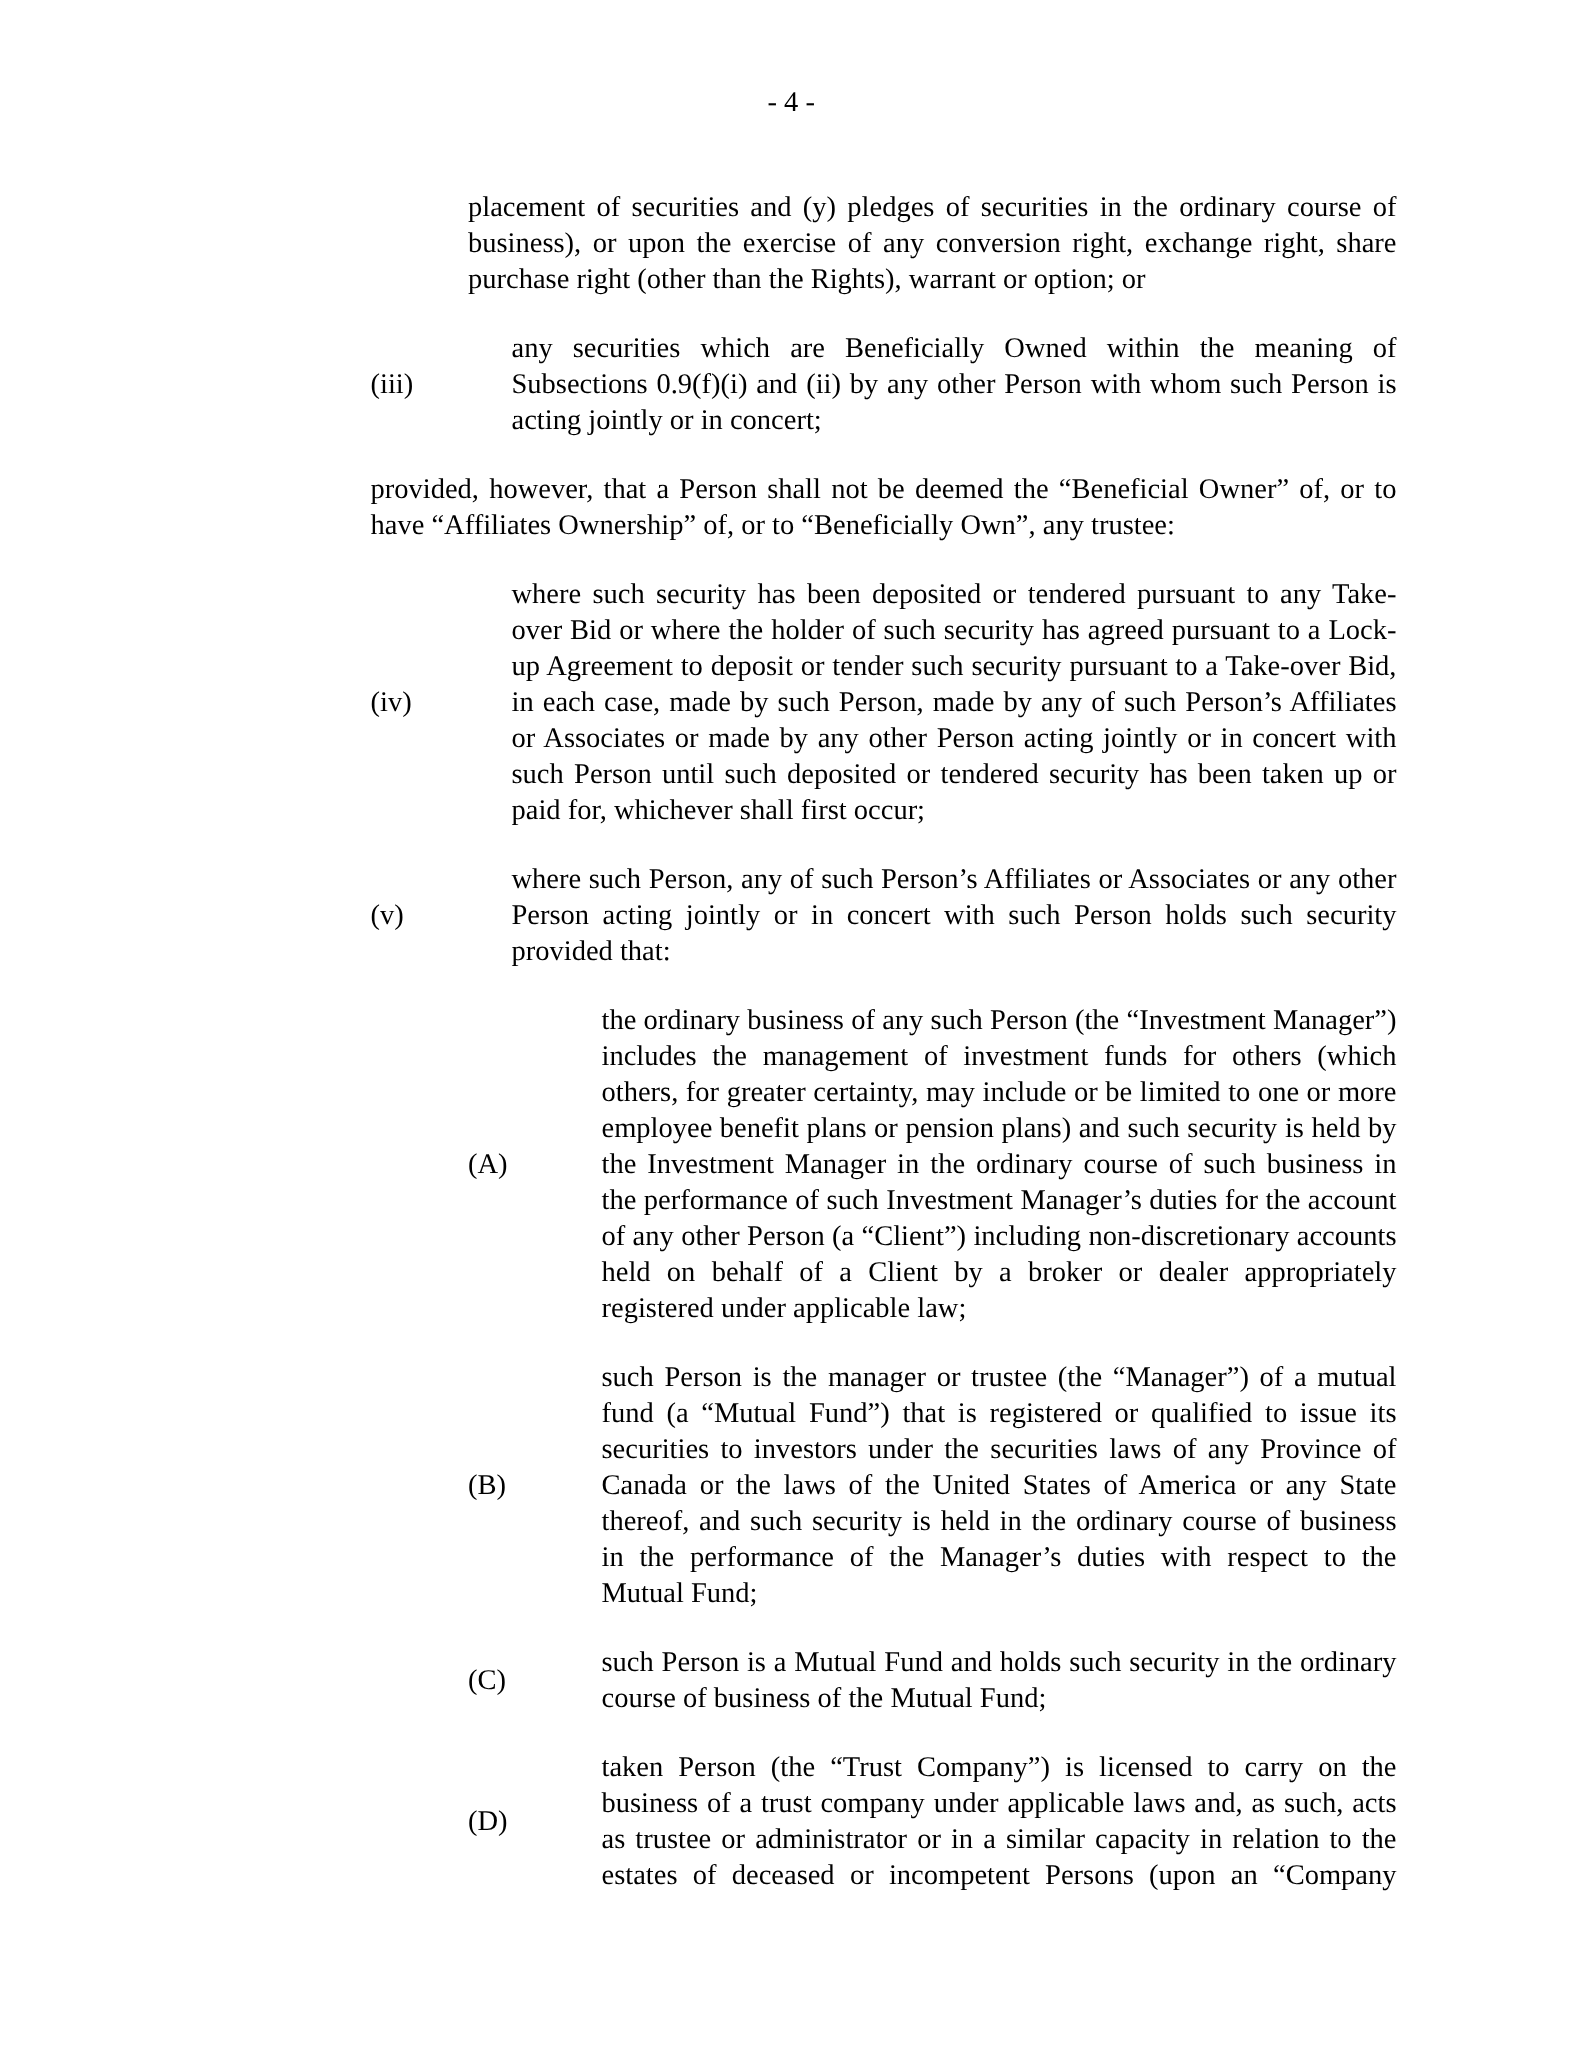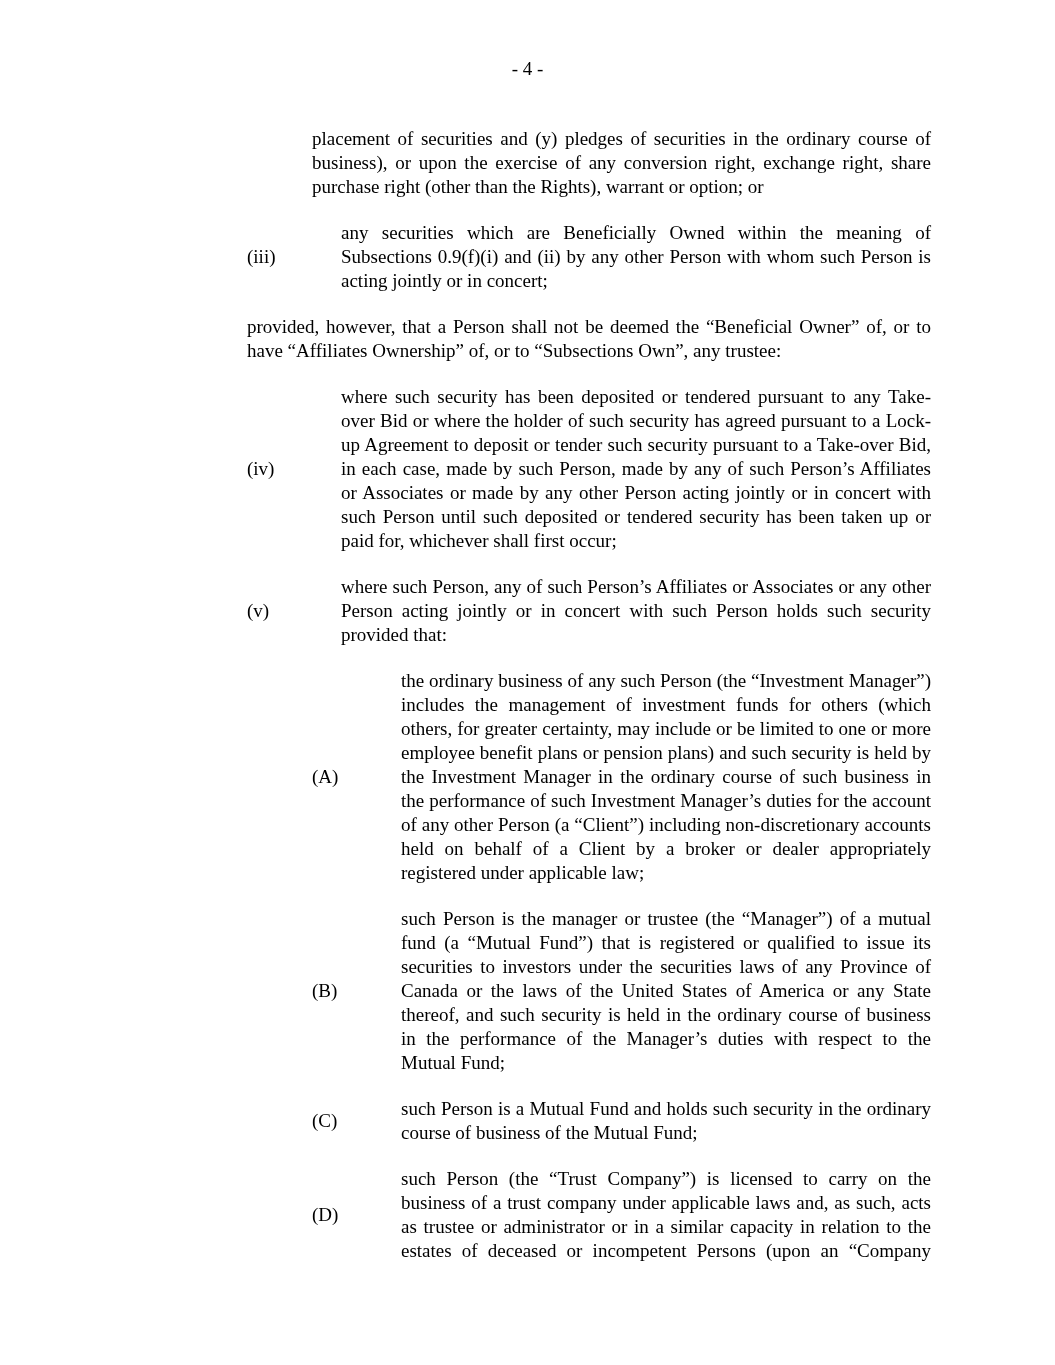--- a/index.html
+++ b/index.html
@@ -43,21 +43,21 @@
   <div class="page-number">- 4 -</div>
   <div class="content">
       <div class="block para indent1">
         <div class="body"><span>placement of securities and (y) pledges of securities in the ordinary course of business), or upon the exercise of any conversion right, exchange right, share purchase right (other than the Rights), warrant or option; or</span></div>
       </div>
       <div class="block item level1">
         <span class="label">(iii)</span>
         <span class="body"><span>any securities which are Beneficially Owned within the meaning of Subsections 0.9(f)(i) and (ii) by any other Person with whom such Person is acting jointly or in concert;</span></span>
       </div>
       <div class="block para">
-        <div class="body"><span>provided, however, that a Person shall not be deemed the “</span><b>Beneficial Owner</b><span>” of, or to have “</span><b>Affiliates Ownership</b><span>” of, or to “</span><b>Subsections Own</b><span>”, any trustee:</span></div>
+        <div class="body"><span>provided, however, that a Person shall not be deemed the “</span><b>Beneficial Owner</b><span>” of, or to have “</span><b>Affiliates Ownership</b><span>” of, or to “</span><b>Beneficially Own</b><span>”, any trustee:</span></div>
       </div>
       <div class="block item level1">
         <span class="label">(iv)</span>
         <span class="body"><span>where such security has been deposited or tendered pursuant to any Take-over Bid or where the holder of such security has agreed pursuant to a Lock-up Agreement to deposit or tender such security pursuant to a Take-over Bid, in each case, made by such Person, made by any of such Person’s Affiliates or Associates or made by any other Person acting jointly or in concert with such Person until such deposited or tendered security has been taken up or paid for, whichever shall first occur;</span></span>
       </div>
       <div class="block item level1">
         <span class="label">(v)</span>
         <span class="body"><span>where such Person, any of such Person’s Affiliates or Associates or any other Person acting jointly or in concert with such Person holds such security provided that:</span></span>
       </div>
       <div class="block item level2">
@@ -67,16 +67,16 @@
       <div class="block item level2">
         <span class="label">(B)</span>
         <span class="body"><span>such Person is the manager or trustee (the “</span><b>Manager</b><span>”) of a mutual fund (a “Mutual Fund”) that is registered or qualified to issue its securities to investors under the securities laws of any Province of Canada or the laws of the United States of America or any State thereof, and such security is held in the ordinary course of business in the performance of the Manager’s duties with respect to the Mutual Fund;</span></span>
       </div>
       <div class="block item level2">
         <span class="label">(C)</span>
         <span class="body"><span>such Person is a Mutual Fund and holds such security in the ordinary course of business of the Mutual Fund;</span></span>
       </div>
       <div class="block item level2 continued">
         <span class="label">(D)</span>
-        <span class="body"><span>such Person (the “</span><b>Trust Company</b><span>”) is licensed to carry on the business of a trust company under applicable laws and, as such, acts as trustee or administrator or in a similar capacity in relation to the estates of deceased or incompetent Persons (upon an “</span><b>Company</b></span>
+        <span class="body"><span>taken Person (the “</span><b>Trust Company</b><span>”) is licensed to carry on the business of a trust company under applicable laws and, as such, acts as trustee or administrator or in a similar capacity in relation to the estates of deceased or incompetent Persons (upon an “</span><b>Company</b></span>
       </div>
     </div>
 </div>
 
 </body></html>

